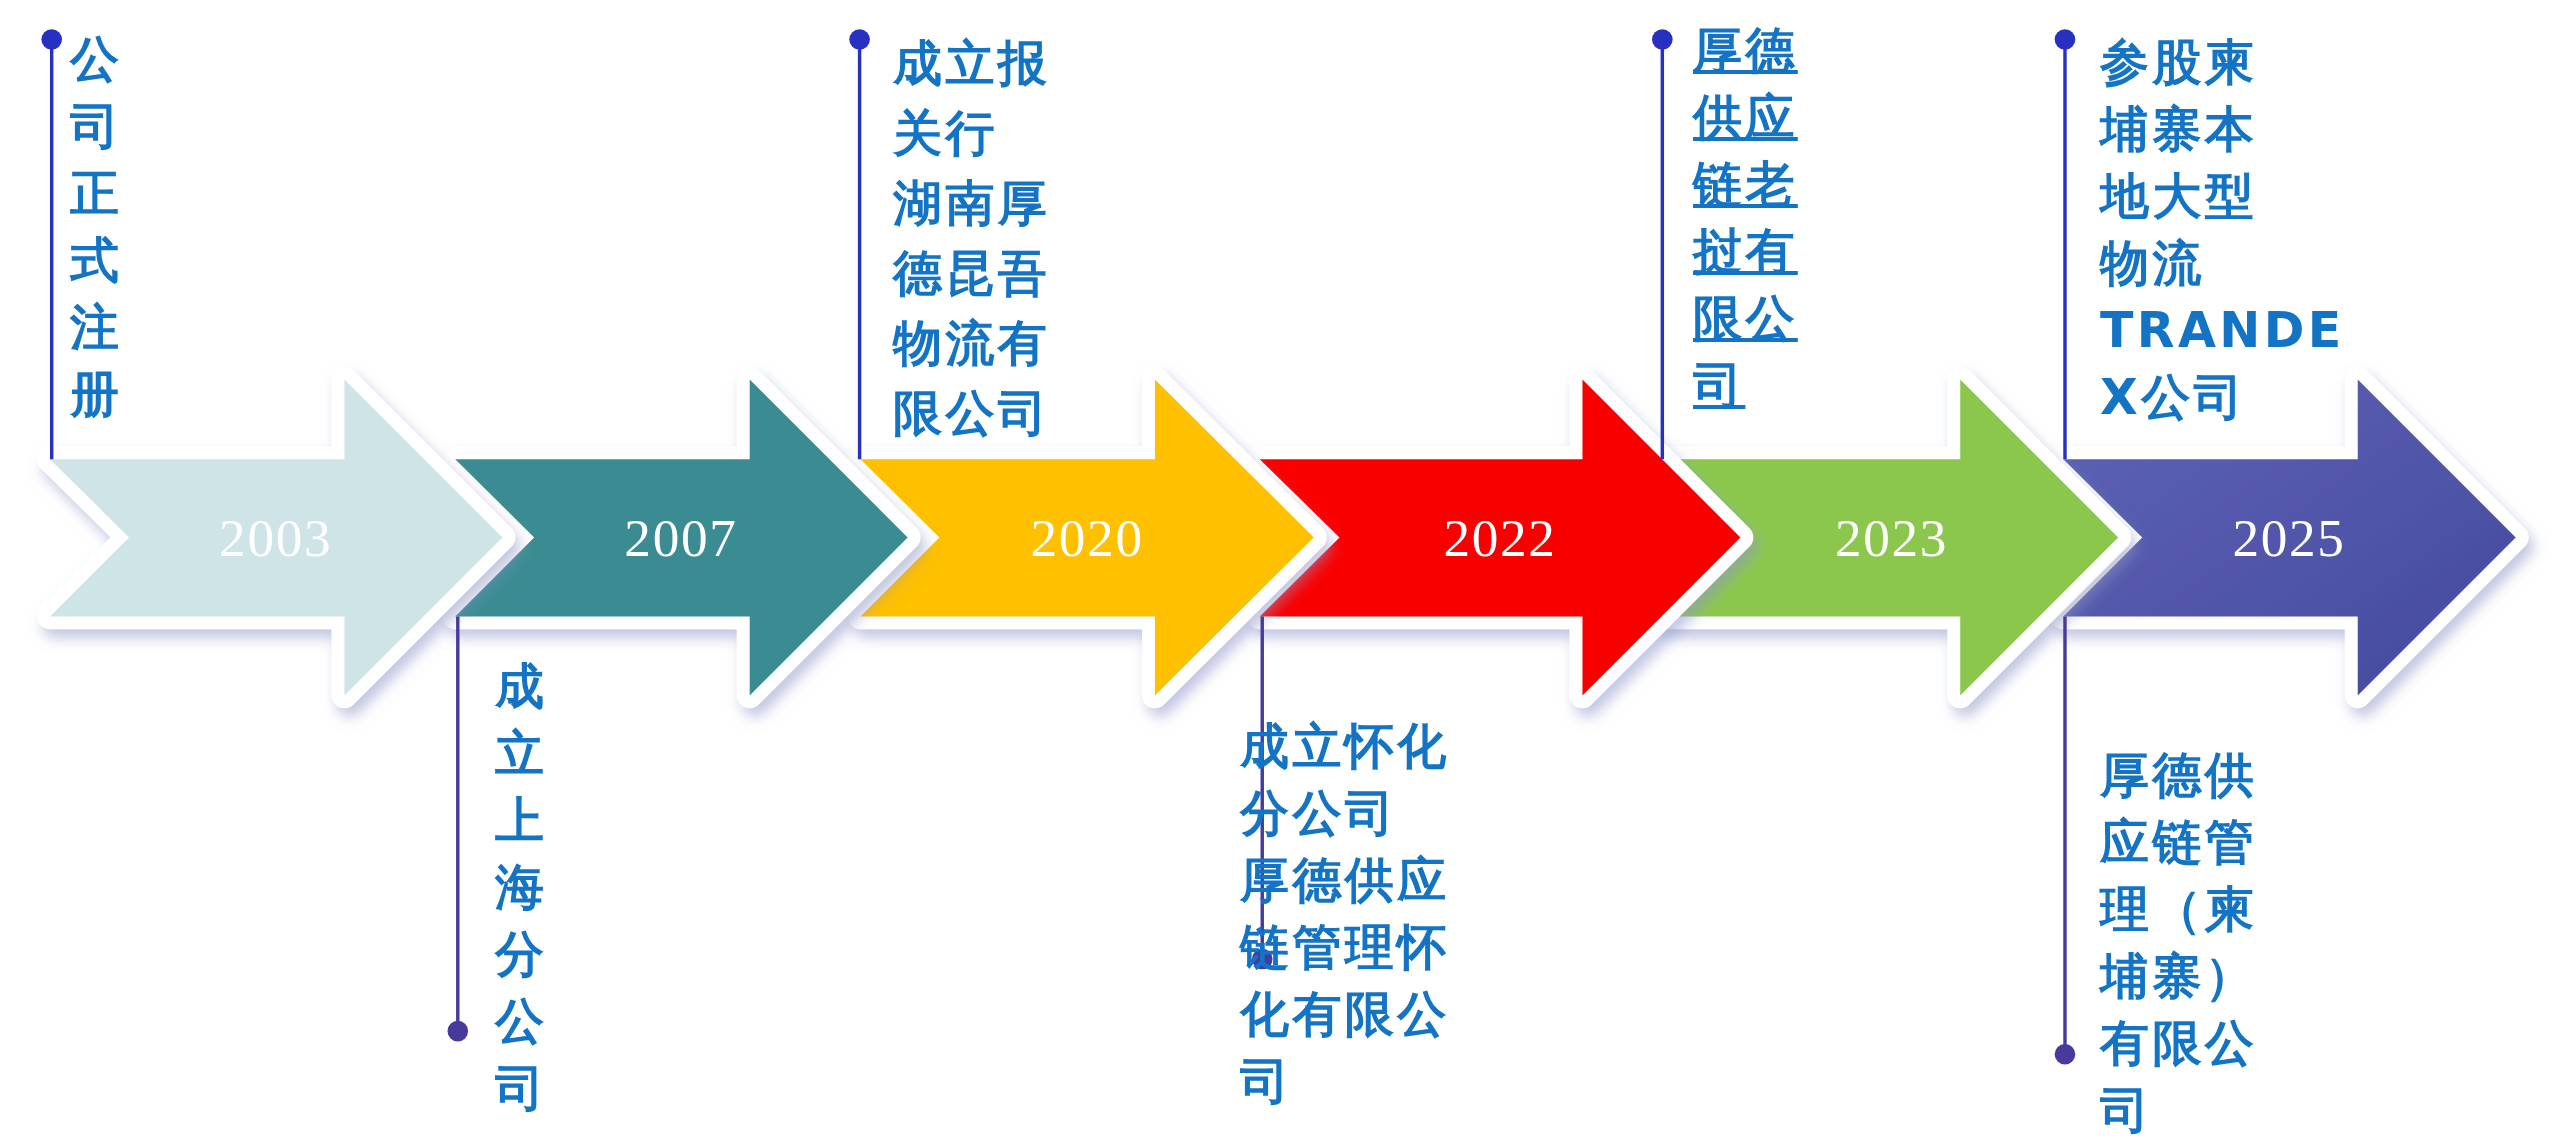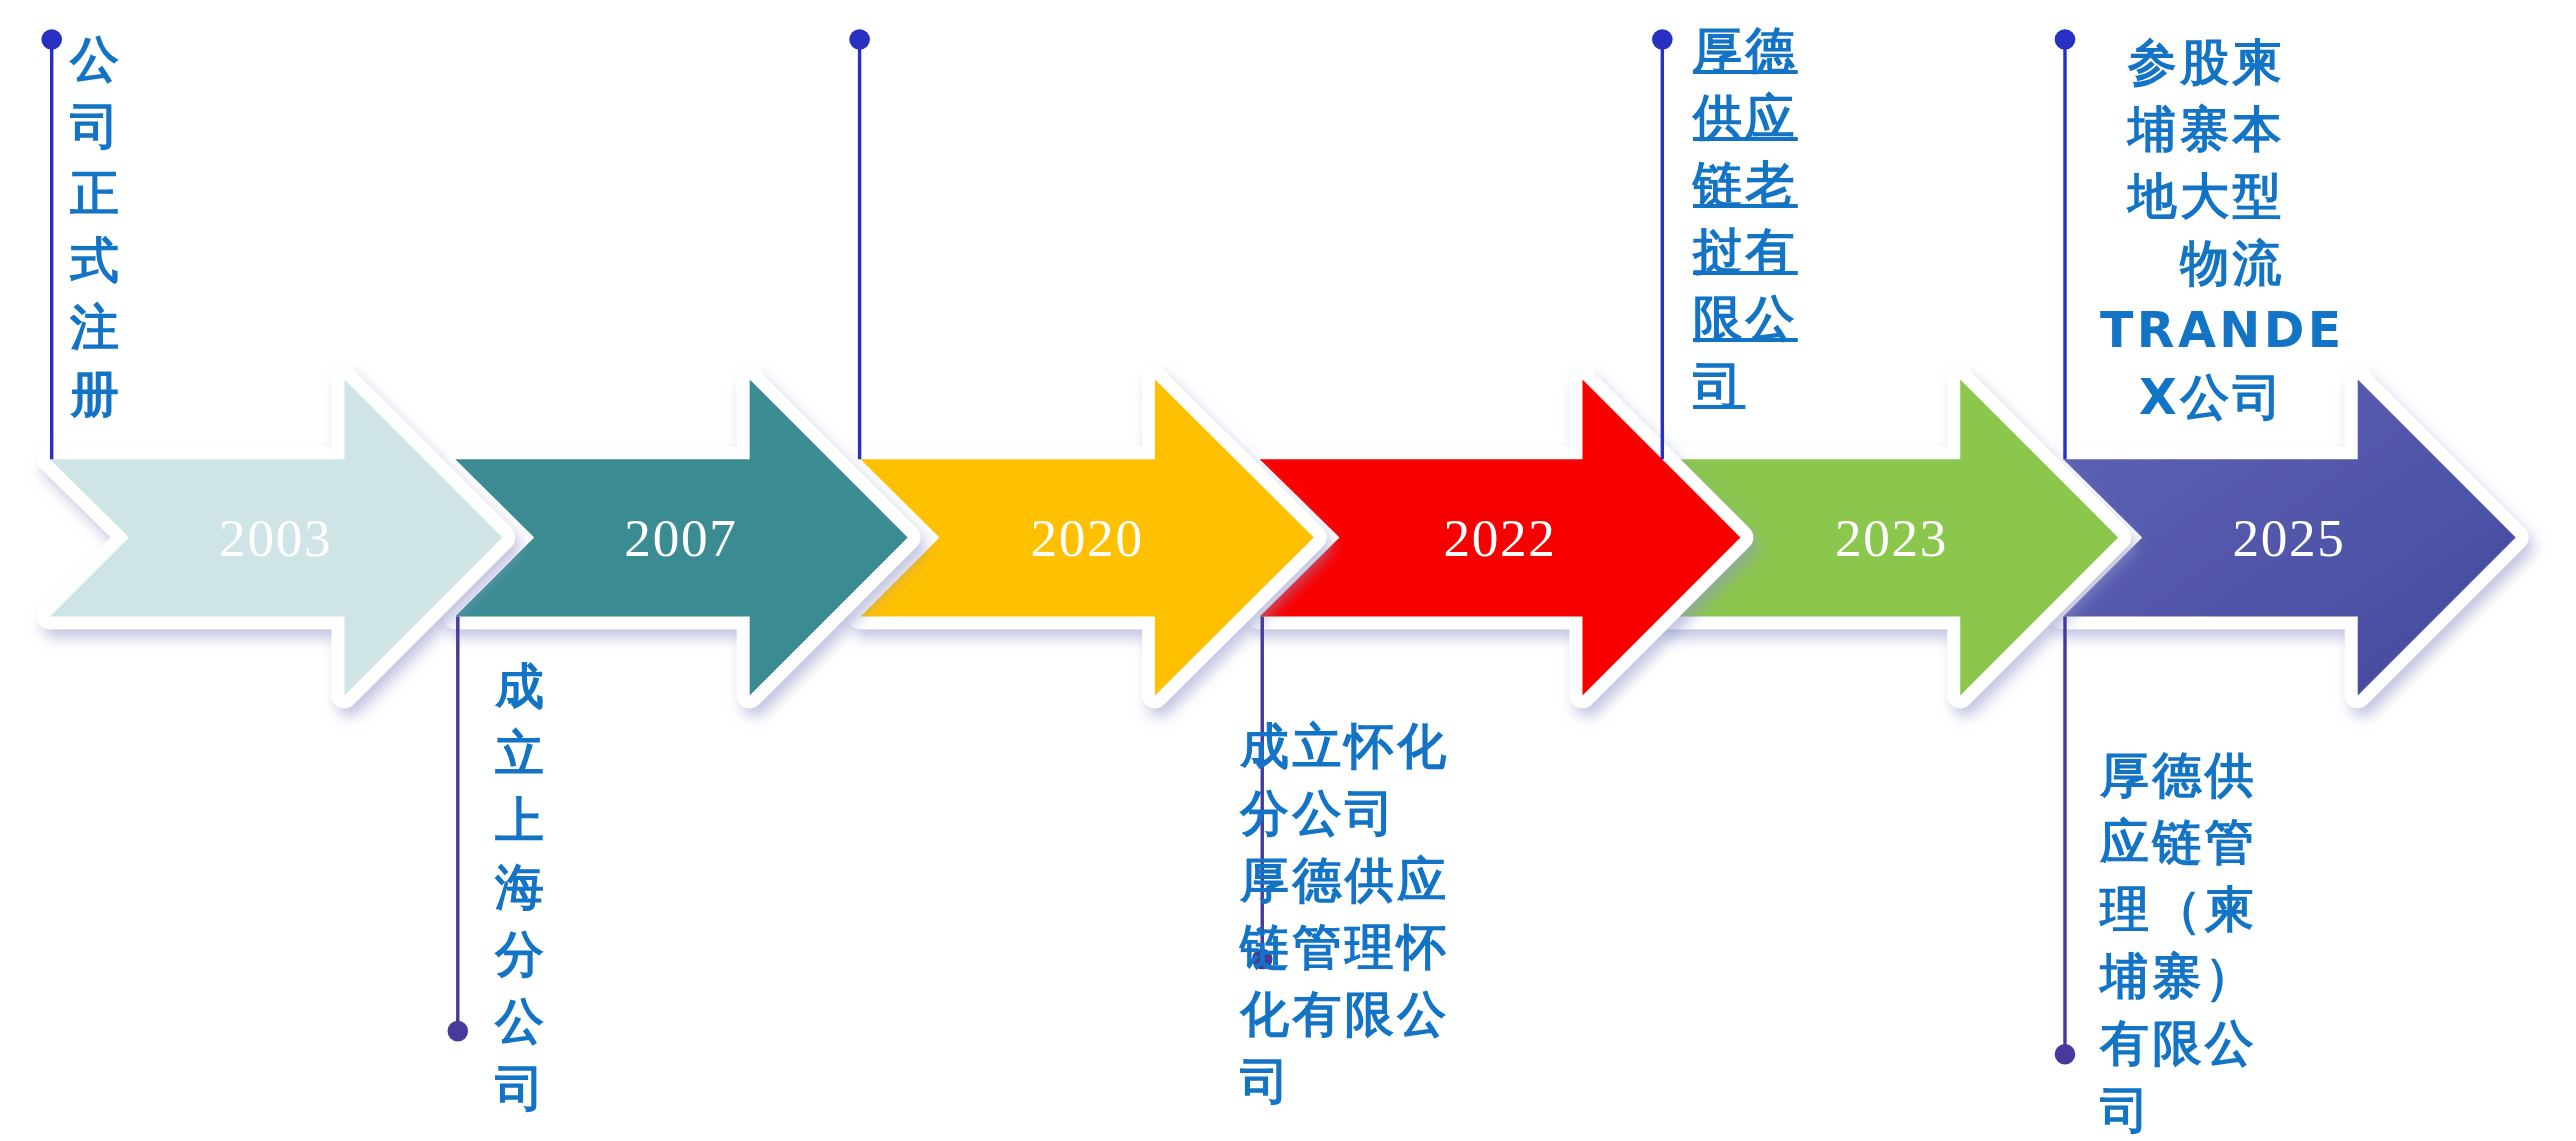--- a/index.html
+++ b/index.html
@@ -11,21 +11,21 @@
   .year-label{font-family:"Liberation Serif","DejaVu Serif",serif;font-size:62px;
               letter-spacing:2px;fill:#ffffff;text-anchor:middle;}
   .connector{stroke-width:4;}
   .ms{position:absolute;color:#1374C5;font-weight:bold;font-size:49px;line-height:67px;
       letter-spacing:3.4px;white-space:pre-line;text-align:left;}
   .b0{left:70px;  top:26px;  width:60px;}
   .b1{left:495px; top:653px; width:60px;}
   .b2{left:893px;top:29px;  width:180px;line-height:70px;}
   .b3{left:1240px;top:713px; width:228px;}
   .b4{left:1693px;top:17px;  width:120px;text-decoration:underline;}
-  .b5{left:2100px;top:29px;  width:185px;text-align:right;}
+  .b5{left:2100px;top:29px;  width:185px;}
   .b6{left:2100px;top:742px; width:185px;}
 </style>
 </head>
 <body>
 
 <div id="stage">
 
   <svg id="arrows-svg" width="2576" height="1141" viewBox="0 0 3000 1329">
     <defs>
       <filter id="arrow-shadow" x="-10%" y="-10%" width="130%" height="130%">
@@ -98,20 +98,26 @@
 式
 注
 册</div>
   <div class="ms b1">成
 立
 上
 海
 分
 公
 司</div>
+  <div class="ms b2">成立报
+关行
+湖南厚
+德昆吾
+物流有
+限公司</div>
   <div class="ms b3">成立怀化
 分公司
 厚德供应
 链管理怀
 化有限公
 司</div>
   <div class="ms b4">厚德
 供应
 链老
 挝有

